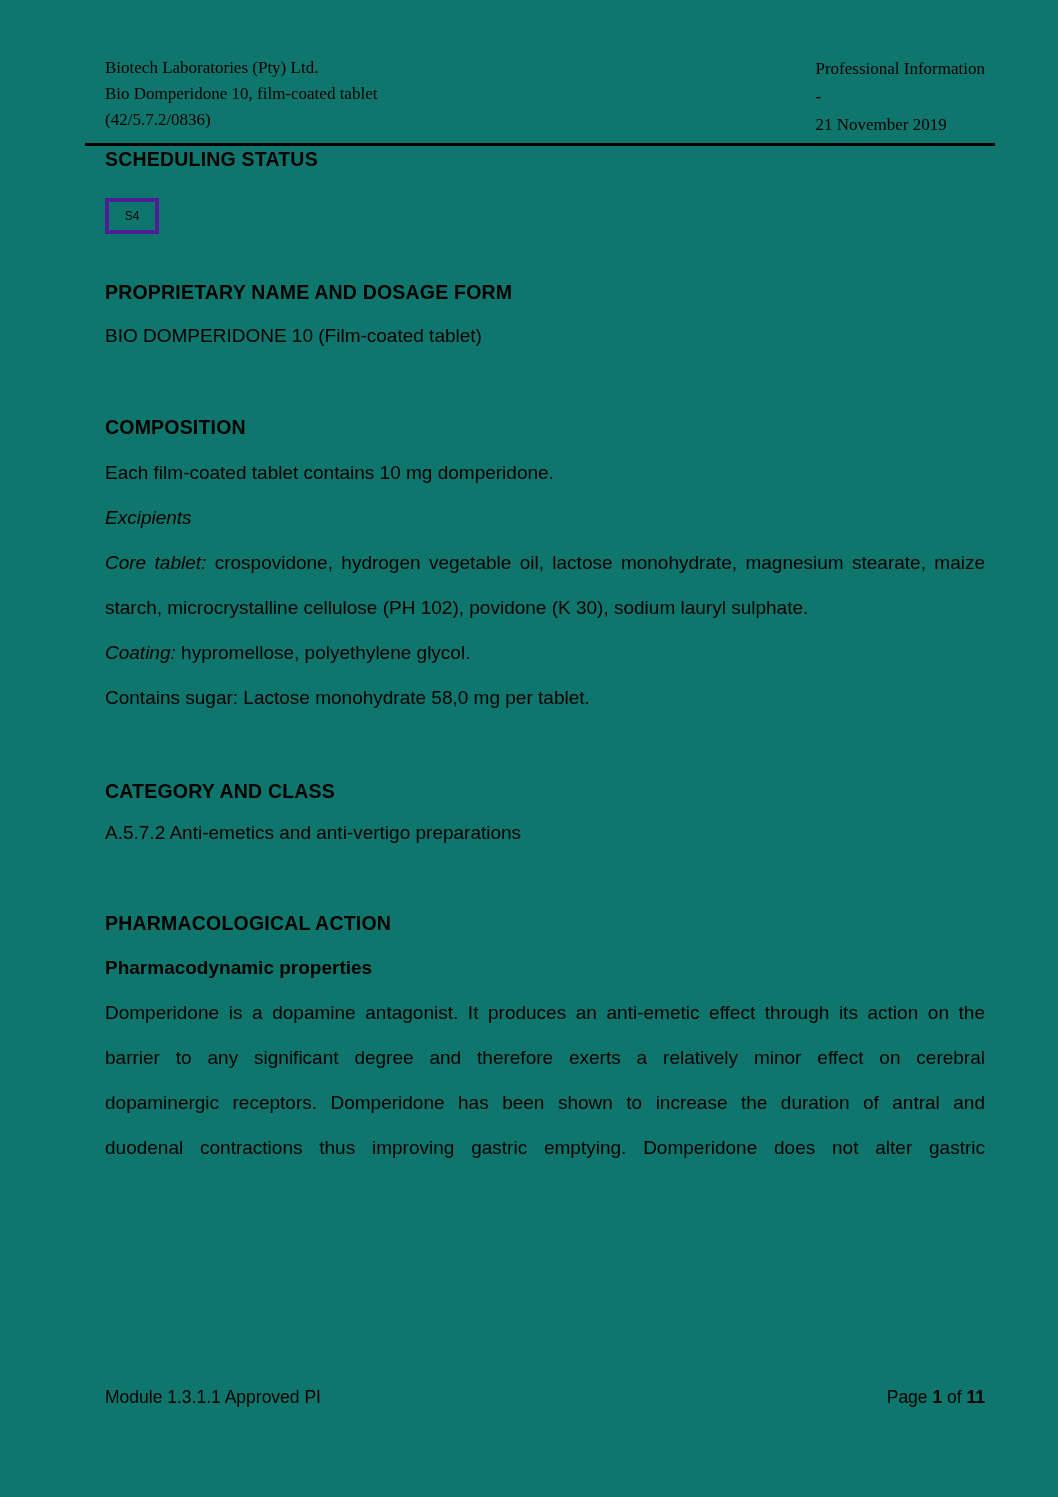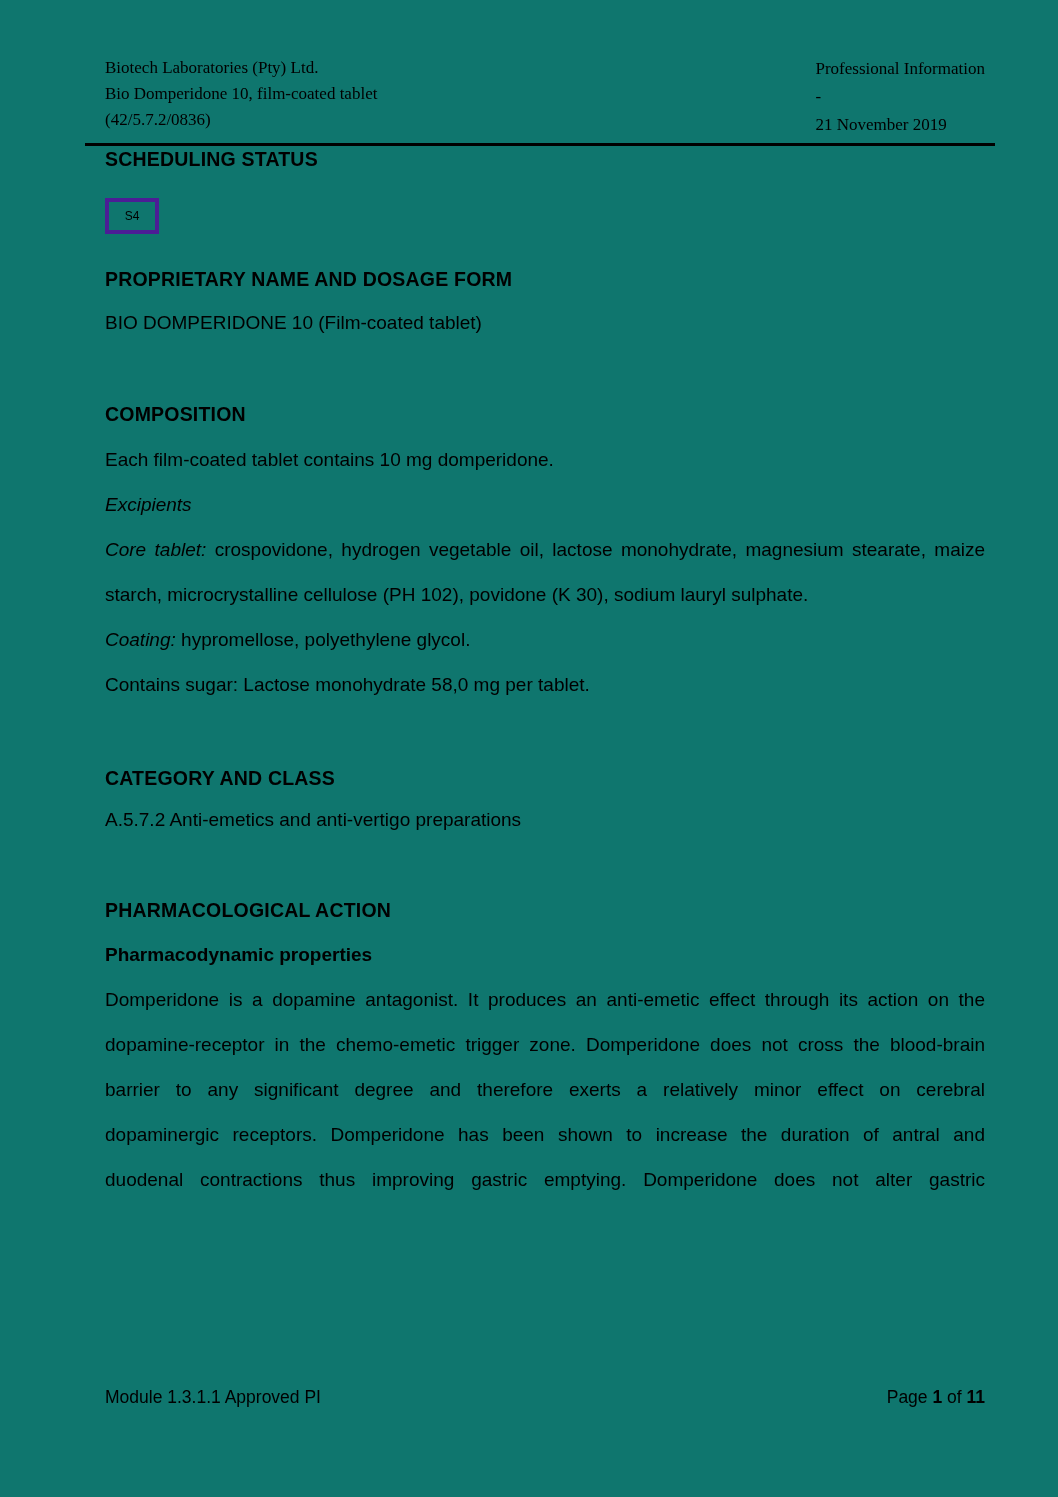--- a/index.html
+++ b/index.html
@@ -48,21 +48,21 @@
   .s4-box {
     margin-top: 26px;
     width: 46px;
     height: 28px;
     border: 4px solid #4c1d95;
     display: flex;
     align-items: center;
     justify-content: center;
     font-size: 12px;
   }
-  .sec-proprietary-h { margin-top: 32px; }
+  .sec-proprietary-h { margin-top: 45px; }
   .proprietary-body { margin-top: 18px; }
   .sec-composition-h { margin-top: 65px; }
   .composition-block { margin-top: 10px; }
   .sec-category-h { margin-top: 58px; }
   .category-body { margin-top: 6px; }
   .sec-pharm-h { margin-top: 55px; }
   .pharm-sub { font-weight: bold; margin-top: 9px; }
 
   
   .doc-footer {
@@ -116,21 +116,20 @@
       <div>Contains sugar: Lactose monohydrate 58,0 mg per tablet.</div>
     </div>
 
     <div class="h1 sec-category-h">CATEGORY AND CLASS</div>
     <div class="para category-body">A.5.7.2 Anti-emetics and anti-vertigo preparations</div>
 
     <div class="h1 sec-pharm-h">PHARMACOLOGICAL ACTION</div>
     <div class="para pharm-sub">Pharmacodynamic properties</div>
     <div class="para">
       <div class="jline">Domperidone is a dopamine antagonist. It produces an anti-emetic effect through its action on the</div>
-      <div class="jline">dopamine-receptor in the chemo-emetic trigger zone. Domperidone does not cross the blood-brain</div>
       <div class="jline">barrier to any significant degree and therefore exerts a relatively minor effect on cerebral</div>
       <div class="jline">dopaminergic receptors. Domperidone has been shown to increase the duration of antral and</div>
       <div class="jline">duodenal contractions thus improving gastric emptying. Domperidone does not alter gastric</div>
     </div>
   </div>
 
   <div class="doc-footer">
     <div>Module 1.3.1.1 Approved PI</div>
     <div><span>Page </span><span class="b">1</span><span> of </span><span class="b">11</span></div>
   </div>

